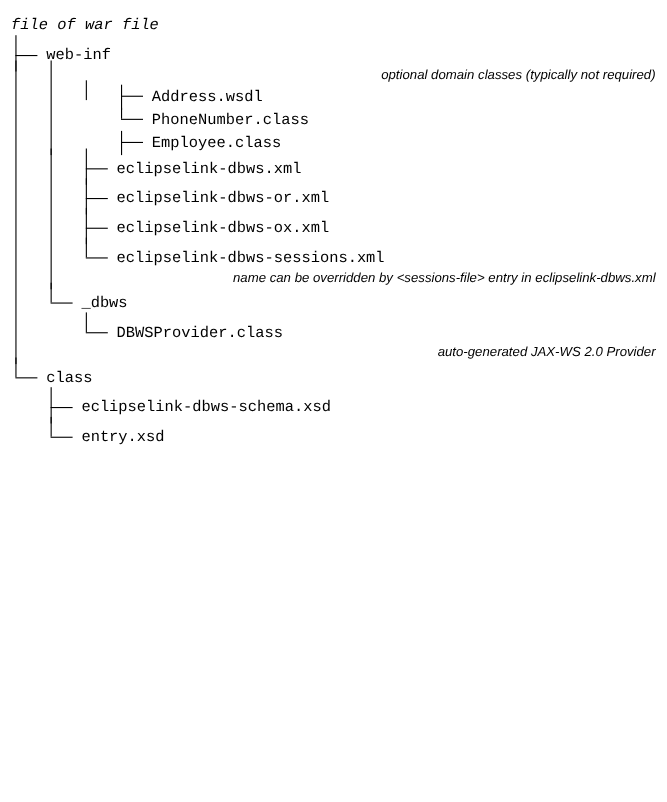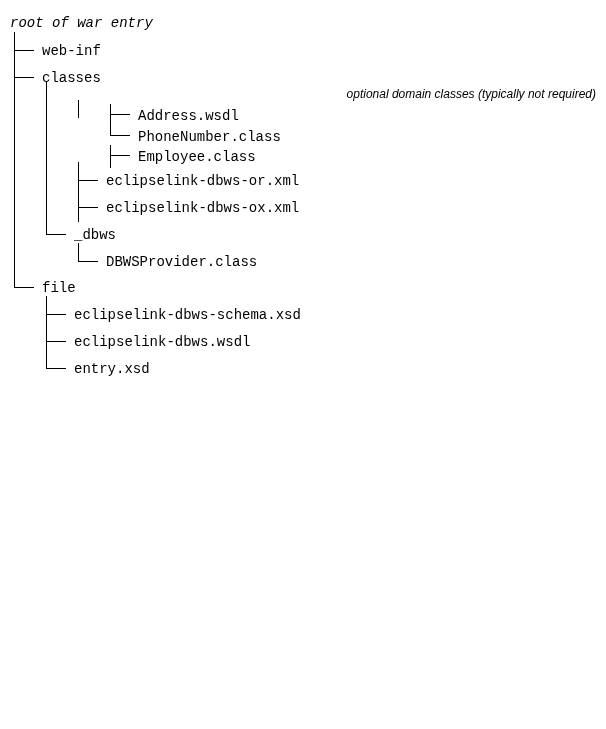--- a/index.html
+++ b/index.html
@@ -59,30 +59,29 @@
     width: 20px;
     border-top: 1.2px solid #000;
   }
   .tight > .label::before { top: 8px !important; }
 </style>
 </head>
 <body>
 
 <div class="tree">
   <div class="node root">
-    <div class="root-label">root of war entry</div>
+    <div class="root-label">file of war file</div>
     <div class="children">
 
       <div class="node">
         <div class="label">web-inf</div>
       </div>
 
 
       <div class="node">
-        <div class="label">classes</div>
         <div class="children">
 
           <div class="node">
             <div class="note">optional domain classes (typically not required)</div>
             <div class="children">
               <div class="node last">
                 <div class="children tight-group">
                   <div class="node tight">
                     <div class="label">Address.wsdl</div>
                   </div>
@@ -93,48 +92,53 @@
                     <div class="label">Employee.class</div>
                   </div>
                 </div>
               </div>
             </div>
           </div>
 
           <div class="node">
             <div class="children">
               <div class="node">
+                <div class="label">eclipselink-dbws.xml</div>
+              </div>
+              <div class="node">
                 <div class="label">eclipselink-dbws-or.xml</div>
               </div>
               <div class="node">
                 <div class="label">eclipselink-dbws-ox.xml</div>
+              </div>
+              <div class="node last">
+                <div class="label">eclipselink-dbws-sessions.xml</div>
+                <div class="note">name can be overridden by &lt;sessions-file&gt; entry in eclipselink-dbws.xml</div>
               </div>
             </div>
           </div>
 
           <div class="node last">
             <div class="label">_dbws</div>
             <div class="children">
               <div class="node last">
                 <div class="label">DBWSProvider.class</div>
+                <div class="note">auto-generated JAX-WS 2.0 Provider</div>
               </div>
             </div>
           </div>
 
         </div>
       </div>
 
       <div class="node last">
-        <div class="label">file</div>
+        <div class="label">class</div>
         <div class="children">
           <div class="node">
             <div class="label">eclipselink-dbws-schema.xsd</div>
-          </div>
-          <div class="node">
-            <div class="label">eclipselink-dbws.wsdl</div>
           </div>
           <div class="node last">
             <div class="label">entry.xsd</div>
           </div>
         </div>
       </div>
 
     </div>
   </div>
 </div>

